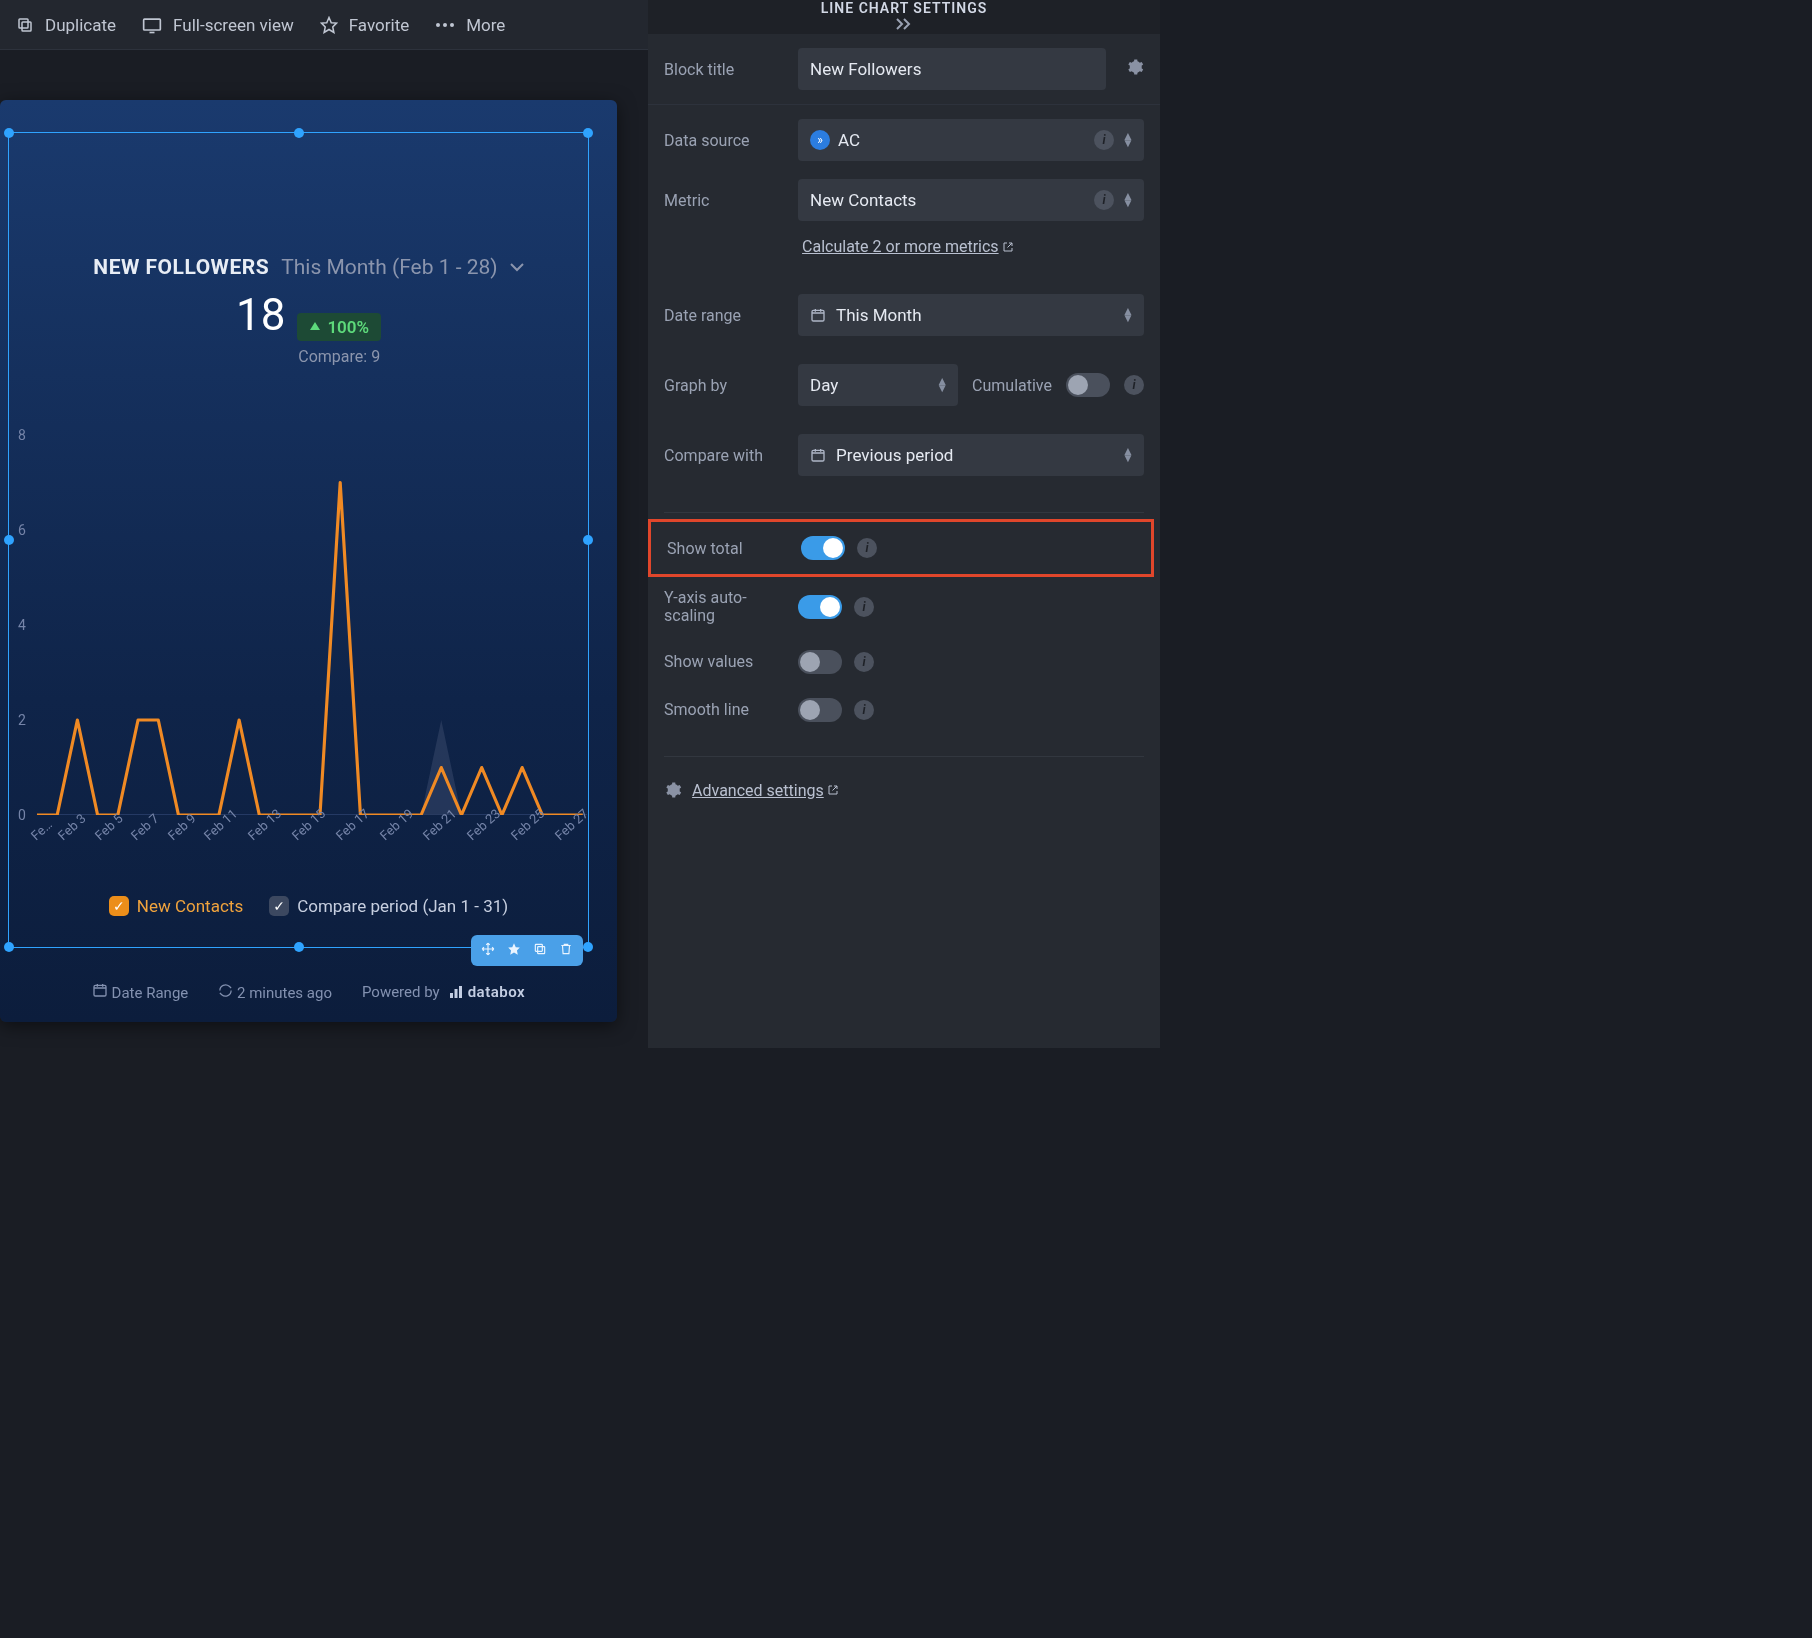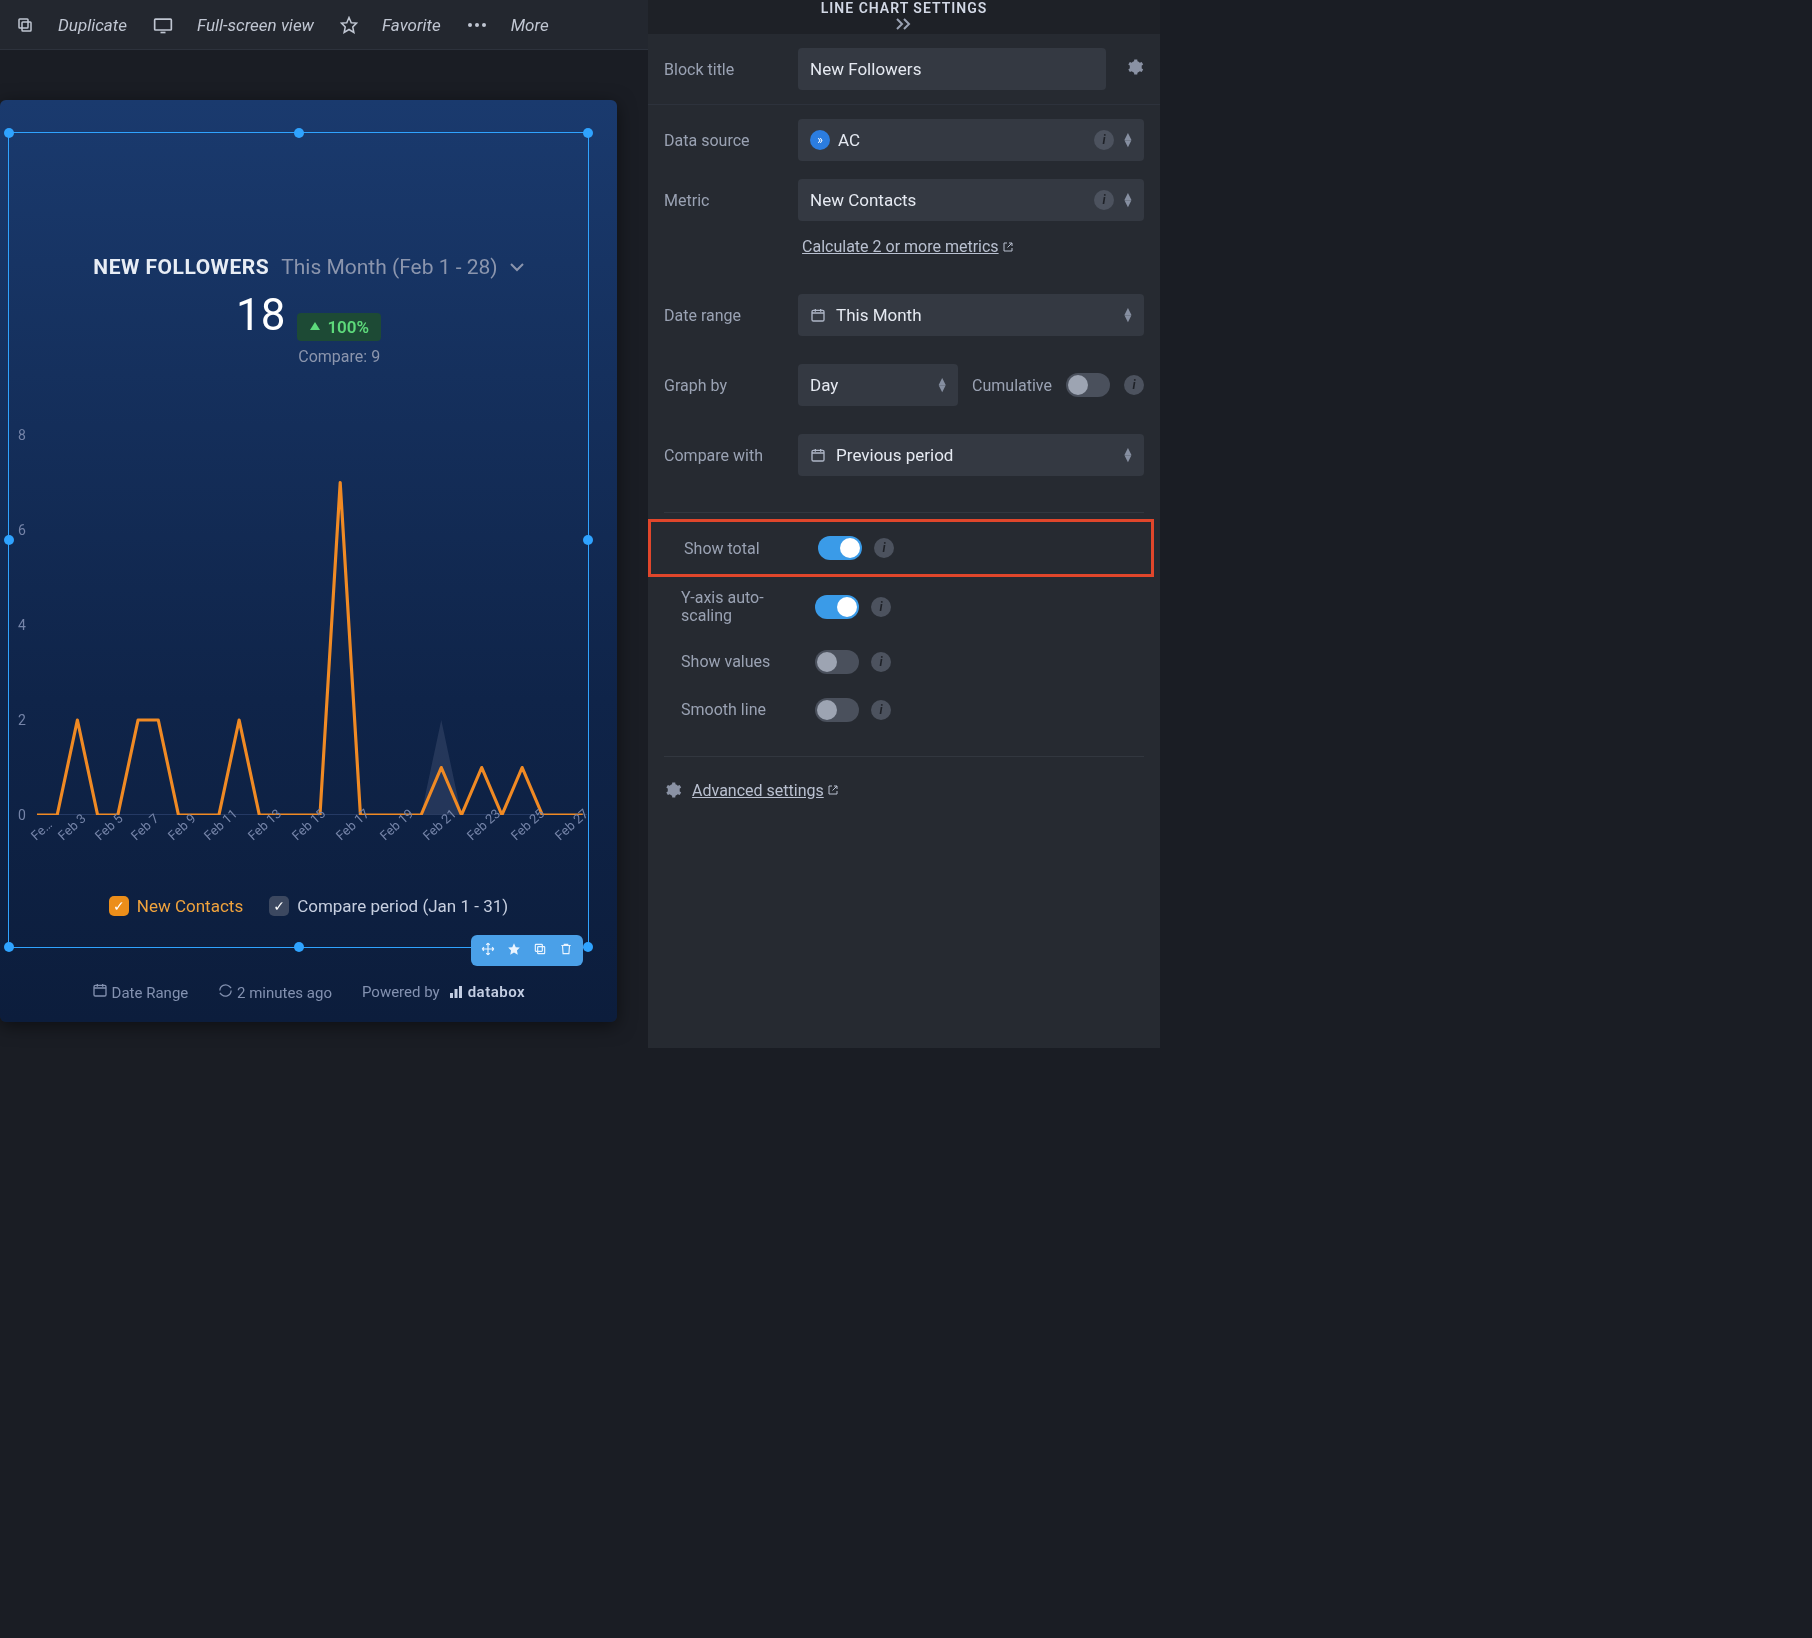--- a/index.html
+++ b/index.html
@@ -33,23 +33,22 @@
   display: flex;
   align-items: center;
   gap: 26px;
   padding-left: 16px;
   color: #c0c6d2;
   font-size: 17px;
 }
 .top-toolbar .tool-item {
   display: flex;
   align-items: center;
-  gap: 24px;
+  gap: 11px;
   cursor: pointer;
-  font-style: italic;
 }
 .tool-icon {
   font-size: 18px;
   display: inline-flex;
 }
 .chart-card {
   margin: 50px 0 0 0;
   width: 617px;
   height: 922px;
   background: linear-gradient(180deg, #1a3a6e 0%, #0f2449 65%, #0c1d3c 100%);
@@ -359,21 +358,21 @@
   cursor: pointer;
 }
 .pill.active {
   background: #3a9be8;
   color: #fff;
 }
 
 .toggle-row {
   display: flex;
   align-items: center;
-  padding: 12px 33px;
+  padding: 12px 16px;
   gap: 12px;
 }
 .toggle-label {
   width: 122px;
   min-width: 122px;
   font-size: 16px;
   color: #9aa2b3;
 }
 .toggle {
   width: 44px;

